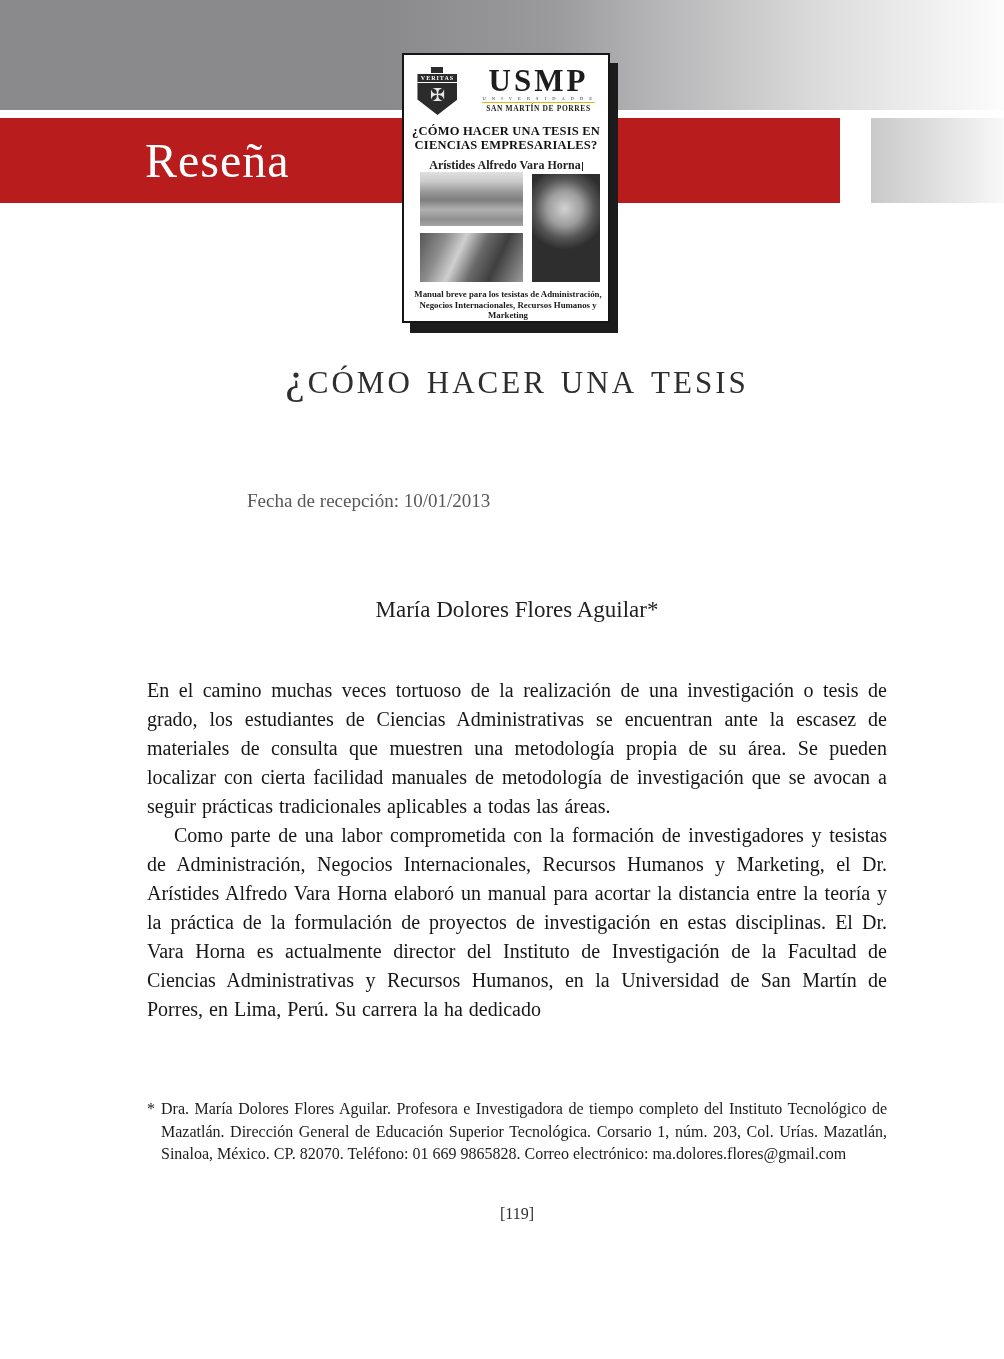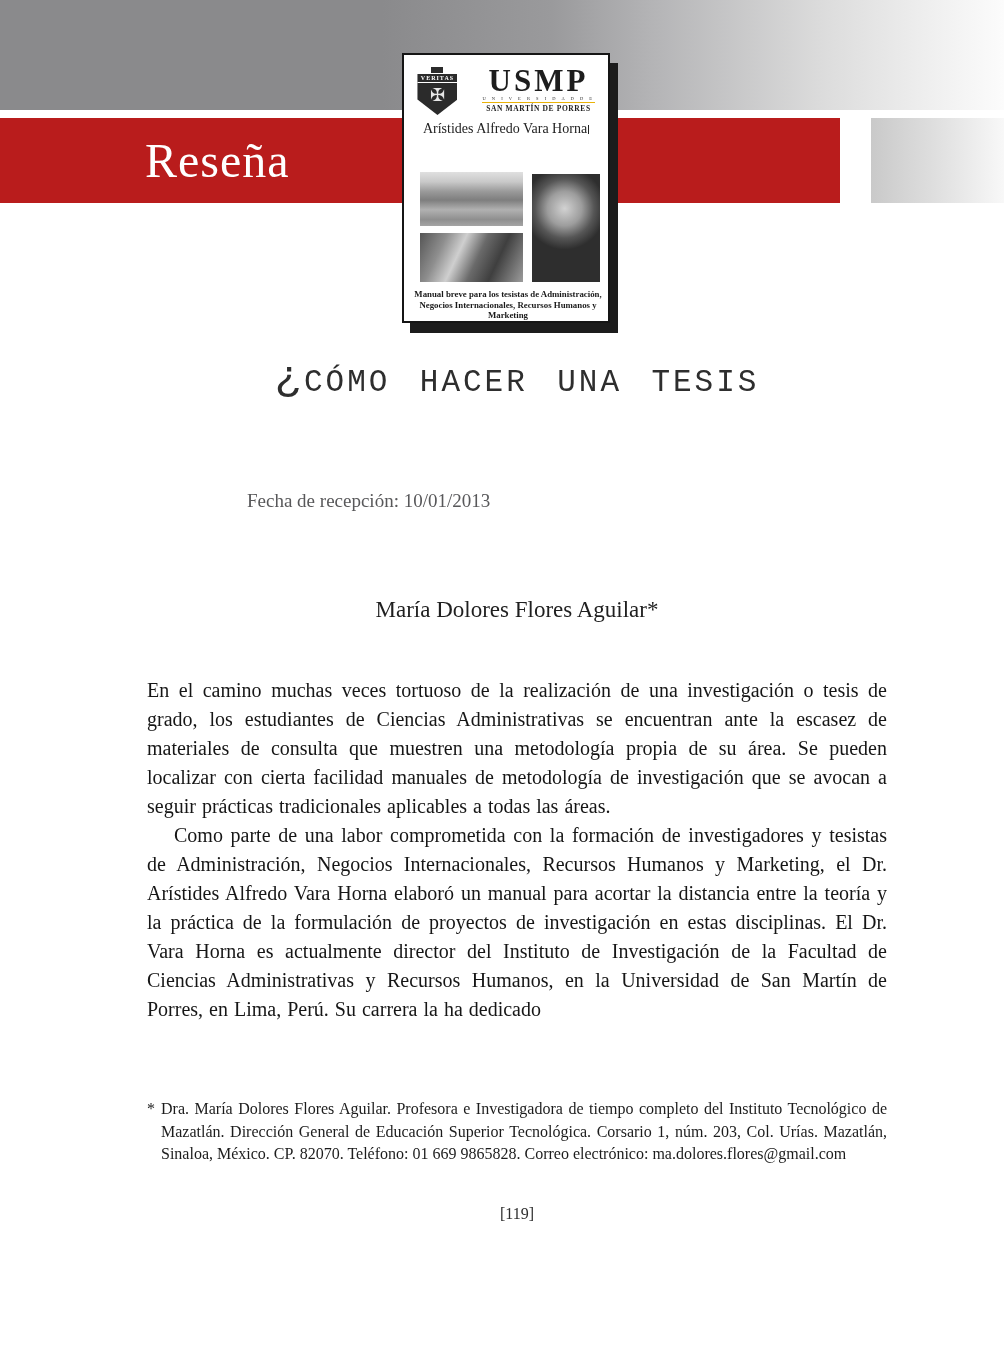--- a/index.html
+++ b/index.html
@@ -40,21 +40,21 @@
     clip-path: polygon(0 0, 100% 0, 100% 62%, 50% 100%, 0 62%);
     color: #ffffff; overflow: hidden;
   }
   .crest-motto { font-size: 6px; line-height: 8px; letter-spacing: 1px; color: #fff; font-weight: bold; border-bottom: 1px solid #fff; }
   .crest-cross { font-size: 18px; line-height: 24px; color: #e8e8e8; }
   .logo-stack { text-align: center; margin-left: 20px; }
   .logo-acronym { font-family: "Liberation Serif", serif; font-size: 31px; line-height: 27px; font-weight: 600; letter-spacing: 3px; color: #1d1d1d; }
   .logo-sub-small { font-size: 4.5px; letter-spacing: 2.5px; color: #333; margin-top: 2px; }
   .logo-sub { font-size: 7.5px; font-weight: bold; letter-spacing: 0.6px; color: #1d1d1d; border-top: 1px solid #eab308; margin-top: 1px; padding-top: 1px; }
   .cover-title { margin-top: 9px; font-size: 12.5px; line-height: 14px; font-weight: bold; color: #111; letter-spacing: 0.2px; }
-  .cover-author { margin-top: 6px; font-size: 14px; font-weight: normal; color: #222; }
+  .cover-author { margin-top: 6px; font-size: 12px; font-weight: bold; color: #222; }
   .cover-author .cursor-mark { display: inline-block; width: 1px; height: 9px; background: #222; vertical-align: middle; margin-left: 1px; }
   .photo-grid { position: absolute; left: 16px; top: 117px; width: 180px; height: 110px; }
   .photo { position: absolute; background: #888; }
   .photo-campus {
     left: 0; top: 0; width: 103px; height: 54px;
     background: linear-gradient(180deg, #e0e0e0 0%, #c9c9c9 18%, #9a9a9a 36%, #7e7e7e 52%, #b1b1b1 70%, #8f8f8f 88%, #a5a5a5 100%);
   }
   .photo-ceremony {
     left: 0; top: 61px; width: 103px; height: 49px;
     background: linear-gradient(115deg, #555 0%, #8e8e8e 22%, #cfcfcf 38%, #6a6a6a 55%, #3f3f3f 72%, #9c9c9c 100%);
@@ -63,21 +63,21 @@
     left: 112px; top: 2px; width: 68px; height: 108px;
     background: radial-gradient(ellipse 60% 38% at 48% 32%, #d2d2d2 0%, #9d9d9d 42%, #565656 72%, #2e2e2e 100%);
   }
   .cover-caption { position: absolute; left: 8px; top: 234px; width: 192px; font-size: 8.8px; line-height: 10.5px; font-weight: bold; color: #1a1a1a; }
 
   
   .article-title {
     position: absolute; left: 147px; top: 350px; width: 740px;
     text-align: center; color: #2e2e2e;
     font-size: 44px; line-height: 58px; letter-spacing: 3px;
-    text-transform: lowercase; font-variant: small-caps; font-family: Liberation Mono, monospace;
+    text-transform: lowercase; font-variant: small-caps;
   }
   .dates-row { position: absolute; left: 147px; top: 490px; width: 740px; height: 28px; color: #58585a; font-size: 19px; }
   .date-received { position: absolute; left: 100px; top: 0; }
   .date-accepted { position: absolute; left: 380px; top: 0; }
   .author-line { position: absolute; left: 147px; top: 597px; width: 740px; text-align: center; font-size: 23px; color: #1f1f1f; }
   .body-text { position: absolute; left: 147px; top: 676px; width: 740px; font-size: 20px; line-height: 29px; color: #161616; }
   .body-text p { text-align: justify; word-spacing: 1px; }
   .body-text p.indented { text-indent: 27px; }
   .footnote { position: absolute; left: 147px; top: 1098px; width: 740px; font-size: 16px; line-height: 22.5px; color: #1c1c1c; }
   .footnote-marker { position: absolute; left: 0; top: 0; }
@@ -105,20 +105,24 @@
           <div class="crest-motto">VERITAS</div>
           <div class="crest-cross">✠</div>
         </div>
       </div>
       <div class="logo-stack">
         <div class="logo-acronym">USMP</div>
         <div class="logo-sub-small">U N I V E R S I D A D   D E</div>
         <div class="logo-sub">SAN MARTÍN DE PORRES</div>
       </div>
     </div>
+    <div class="cover-title">
+      <div>¿CÓMO HACER UNA TESIS EN</div>
+      <div>CIENCIAS EMPRESARIALES?</div>
+    </div>
     <div class="cover-author"><span>Arístides Alfredo Vara Horna</span><span class="cursor-mark"></span></div>
     <div class="photo-grid">
       <div class="photo photo-campus"></div>
       <div class="photo photo-ceremony"></div>
       <div class="photo photo-portrait"></div>
     </div>
     <div class="cover-caption">
       <div>Manual breve para los tesistas de Administración,</div>
       <div>Negocios Internacionales, Recursos Humanos y</div>
       <div>Marketing</div>

